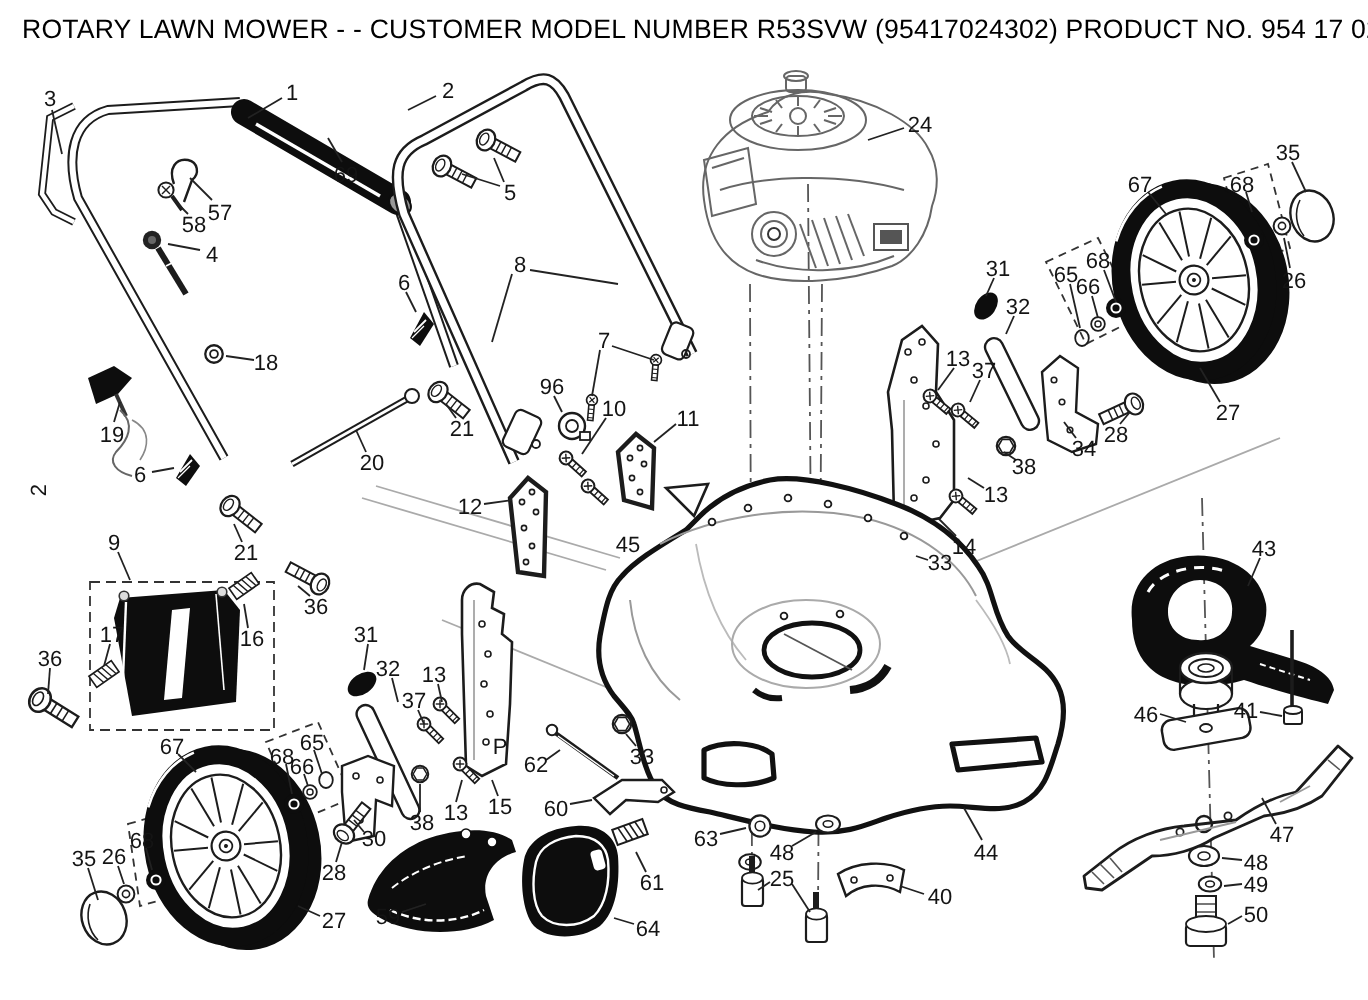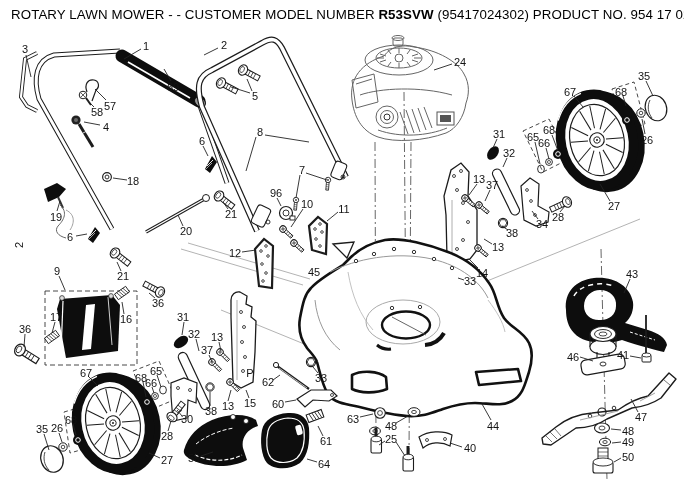--- a/index.html
+++ b/index.html
@@ -1,20 +1,20 @@
 <!DOCTYPE html>
 <html><head>
 <meta charset="utf-8">
 <style>
   html,body{margin:0;padding:0;background:#fff;}
   .page{position:relative;width:684px;height:500px;background:#fff;overflow:hidden;
         font-family:"Liberation Sans",sans-serif;}
   .title{position:absolute;top:7px;left:11px;right:2px;font-size:13.3px;color:#000;
          white-space:nowrap;letter-spacing:.1px;}
-  .title b{font-weight:bold;}
+  .title b{font-weight:normal;}
   svg{position:absolute;top:0;left:0;}
   #art text{font-family:"Liberation Sans",sans-serif;font-size:11px;fill:#141414;}
   #leaders line{stroke:#222;stroke-width:.9;}
 </style>
 </head>
 <body>
 
 <div class="page">
   <div class="title"><span>ROTARY LAWN MOWER - - CUSTOMER MODEL NUMBER </span><b>R53SVW</b><span> (95417024302) PRODUCT NO. 954 17 02-43</span></div>
 

